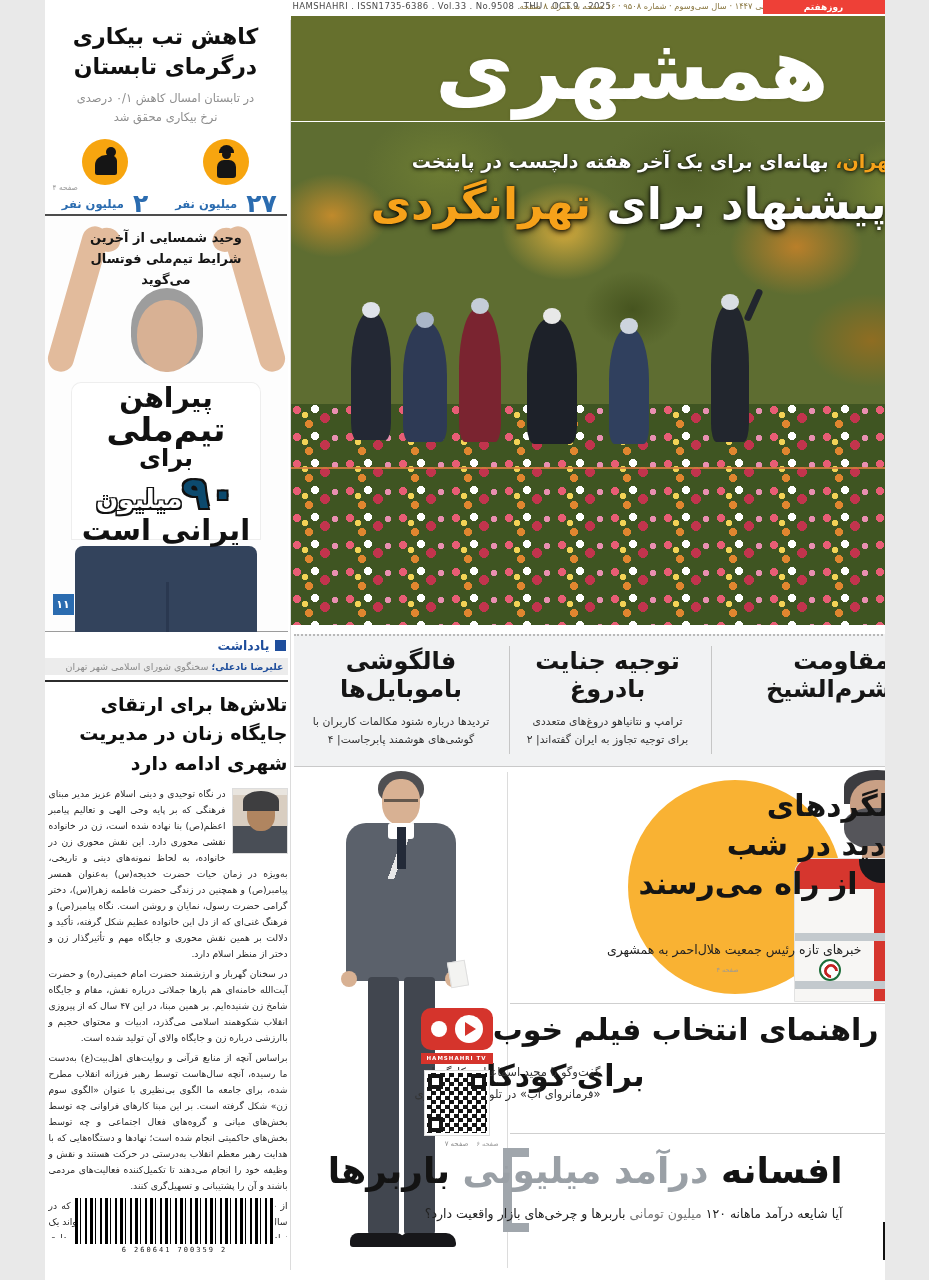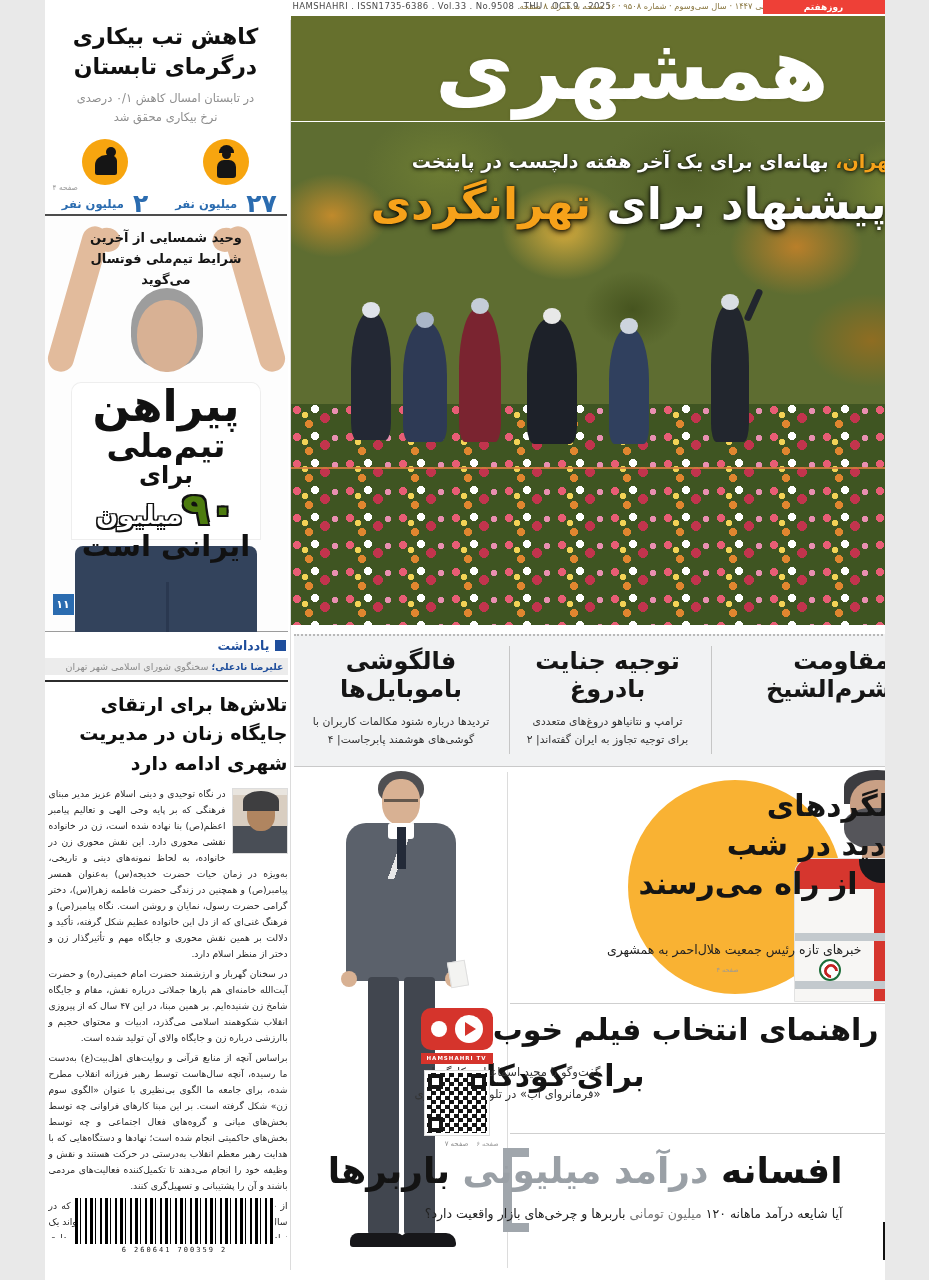--- a/index.html
+++ b/index.html
@@ -55,22 +55,22 @@
   .arm.left { left:20px; top:8px; transform:rotate(16deg); }
   .arm.right { right:20px; top:8px; transform:rotate(-16deg); }
   .hand { position:absolute; width:26px; height:24px; background:#e2bb9c; border-radius:50%; z-index:1; }
   .hand.left { left:12px; top:-2px; } .hand.right { right:12px; top:-2px; }
   .hair { position:absolute; left:86px; top:72px; width:72px; height:80px; background:#9d9d9d; border-radius:50% 50% 40% 40%; z-index:1; }
   .face { position:absolute; left:92px; top:84px; width:60px; height:72px; background:#d8b194; border-radius:48%; z-index:2; }
   .tee { position:absolute; left:26px; top:166px; width:190px; height:158px; background:#ffffff; border-radius:10px 10px 0 0;
          box-shadow:0 0 0 1px #eee inset; z-index:2; }
   .shirt-text { position:absolute; left:8px; right:8px; top:168px; z-index:3; text-align:center; color:#111;
                 font-weight:bold; line-height:1.02; }
-  .st1 { font-size:44px; } .st2 { font-size:33px; } .st3 { font-size:24px; }
-  .st-num { font-size:44px; color:#4d7c0f; text-shadow:-2px -2px 0 #111,2px -2px 0 #111,-2px 2px 0 #111,2px 2px 0 #111; }
+  .st1 { font-size:28px; } .st2 { font-size:33px; } .st3 { font-size:24px; }
+  .st-num { font-size:44px; color:#0c4a6e; text-shadow:-2px -2px 0 #111,2px -2px 0 #111,-2px 2px 0 #111,2px 2px 0 #111; }
   .st4 { font-size:26px; color:#fff; text-shadow:-1.5px -1.5px 0 #111,1.5px -1.5px 0 #111,-1.5px 1.5px 0 #111,1.5px 1.5px 0 #111; }
   .st5 { font-size:29px; }
   .jeans { position:absolute; left:30px; top:330px; width:182px; height:86px; background:#33435c; border-radius:8px 8px 0 0; z-index:2; }
   .jeans::after { content:""; position:absolute; left:50%; top:36px; width:3px; bottom:0; background:#2a3850; }
   .badge-11 { position:absolute; left:8px; top:378px; width:21px; height:21px; background:#2b6cb0; color:#fff;
               font-size:11px; font-weight:bold; text-align:center; line-height:21px; z-index:5; }
   .futsal-rule { position:absolute; left:0; top:631px; width:243px; height:1px; background:#9c9c9c; }
 
   
   .vline-main { position:absolute; left:245px; top:20px; width:1px; height:1250px; background:#dcdcdc; }

